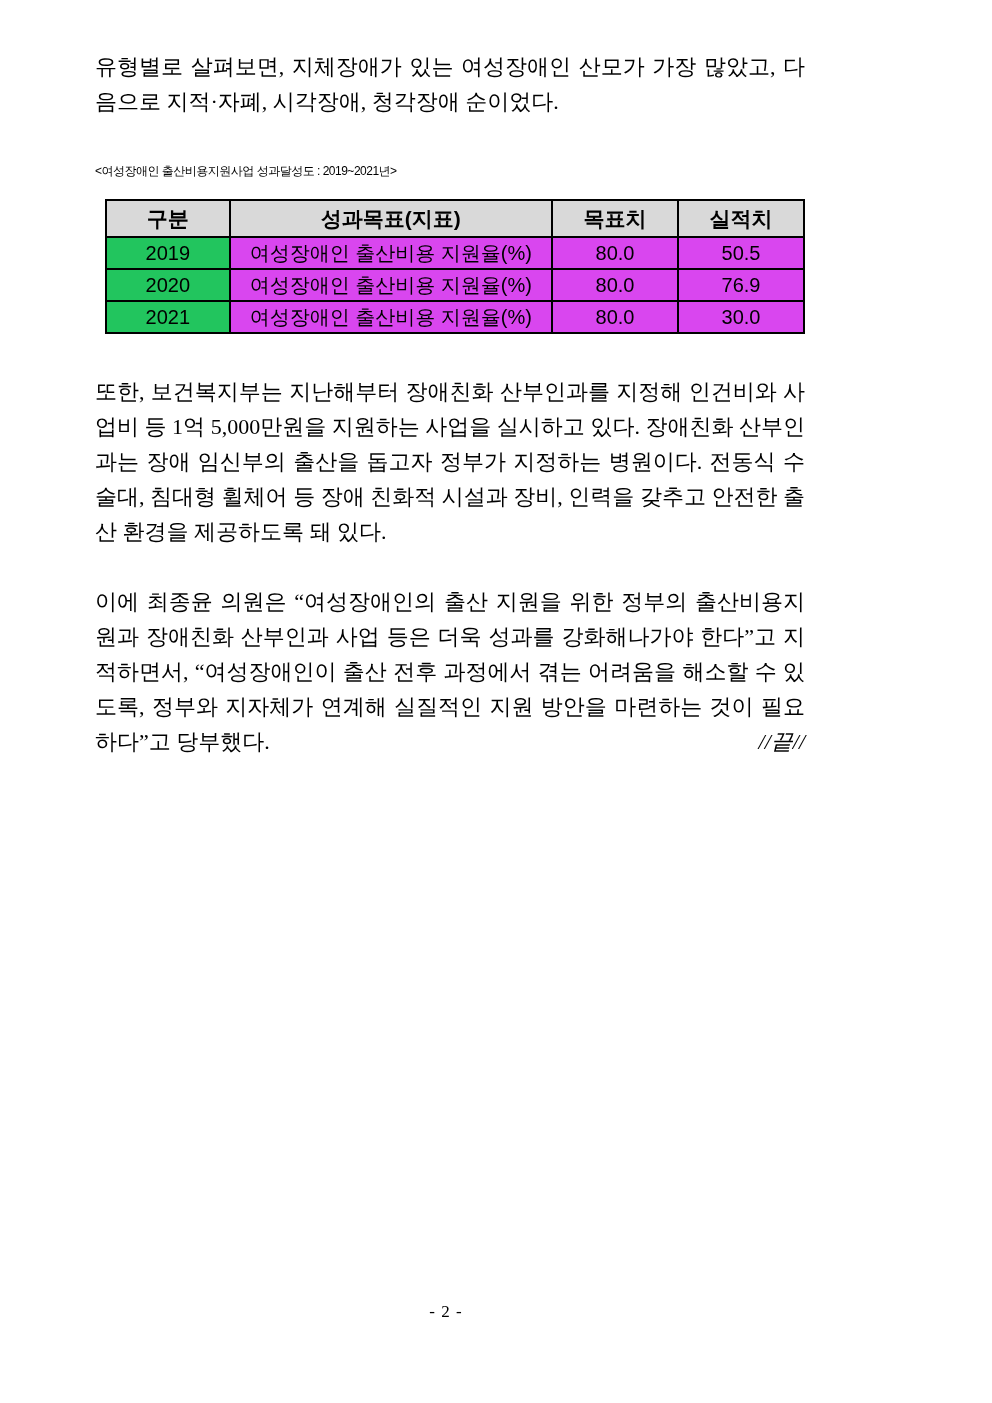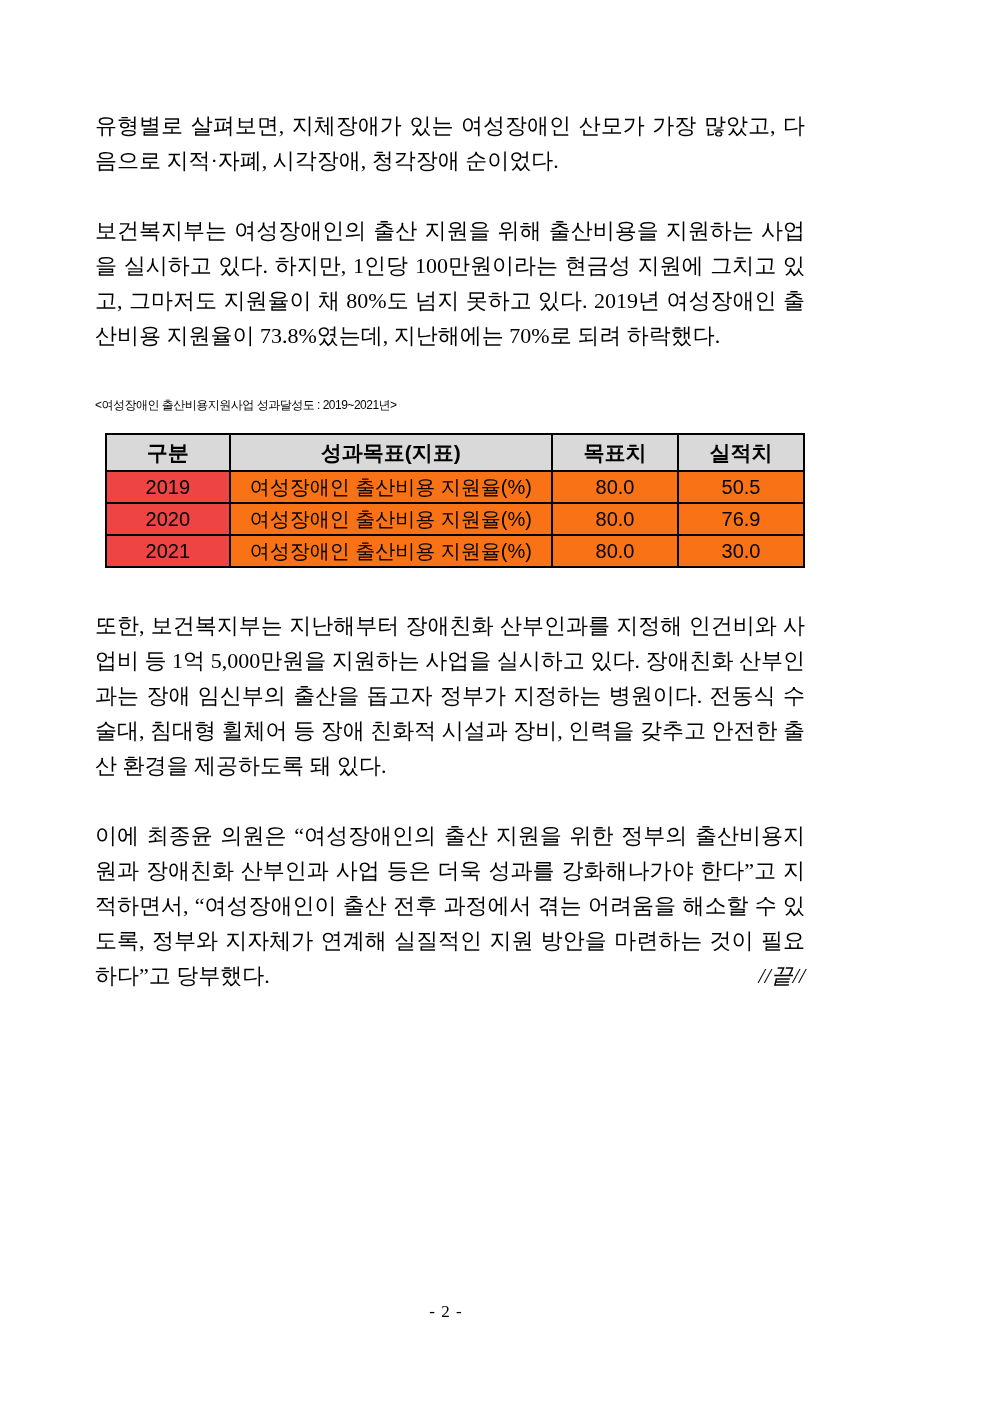--- a/index.html
+++ b/index.html
@@ -8,21 +8,21 @@
     padding: 0;
     background: #ffffff;
   }
   .page {
     position: relative;
     width: 892px;
     height: 1403px;
     background: #ffffff;
     color: #000000;
     font-family: "Liberation Serif", "DejaVu Serif", serif;
-    padding: 108px 87px 0 95px;
+    padding: 49px 87px 0 95px;
     overflow: hidden;
   }
   .para {
     font-size: 22px;
     line-height: 35px;
     text-align: justify;
     word-break: break-all;
     margin: 0 0 35px 0;
     color: #000000;
   }
@@ -64,24 +64,24 @@
     height: 37px;
     font-size: 21px;
     font-weight: bold;
     background: #d9d9d9;
     margin-top: 44px;
   }
   table.perf td {
     height: 32px;
     font-size: 20px;
     font-weight: normal;
-    background: #f97316;
+    background: #d946ef;
   }
   table.perf td.year-cell {
-    background: #ef4444;
+    background: #22c55e;
   }
   .attachments {
     font-size: 22px;
     line-height: 35px;
   }
   .attachment-line {
     display: block;
   }
   .page-number {
     position: absolute;
@@ -94,21 +94,20 @@
     color: #000000;
   }
 </style>
 </head>
 <body>
 
 <div class="page">
 
   <p class="para">유형별로 살펴보면, 지체장애가 있는 여성장애인 산모가 가장 많았고, 다음으로 지적·자폐, 시각장애, 청각장애 순이었다.</p>
 
-  <p class="para">보건복지부는 여성장애인의 출산 지원을 위해 출산비용을 지원하는 사업을 실시하고 있다. 하지만, 1인당 100만원이라는 현금성 지원에 그치고 있고, 그마저도 지원율이 채 80%도 넘지 못하고 있다. 2019년 여성장애인 출산비용 지원율이 73.8%였는데, 지난해에는 70%로 되려 하락했다.</p>
 
   <div class="table-title">&lt;여성장애인 출산비용지원사업 성과달성도 : 2019~2021년&gt;</div>
 
   <table class="perf">
     <colgroup>
       <col style="width:17.7%">
       <col style="width:46.2%">
       <col style="width:18.05%">
       <col style="width:18.05%">
     </colgroup>

